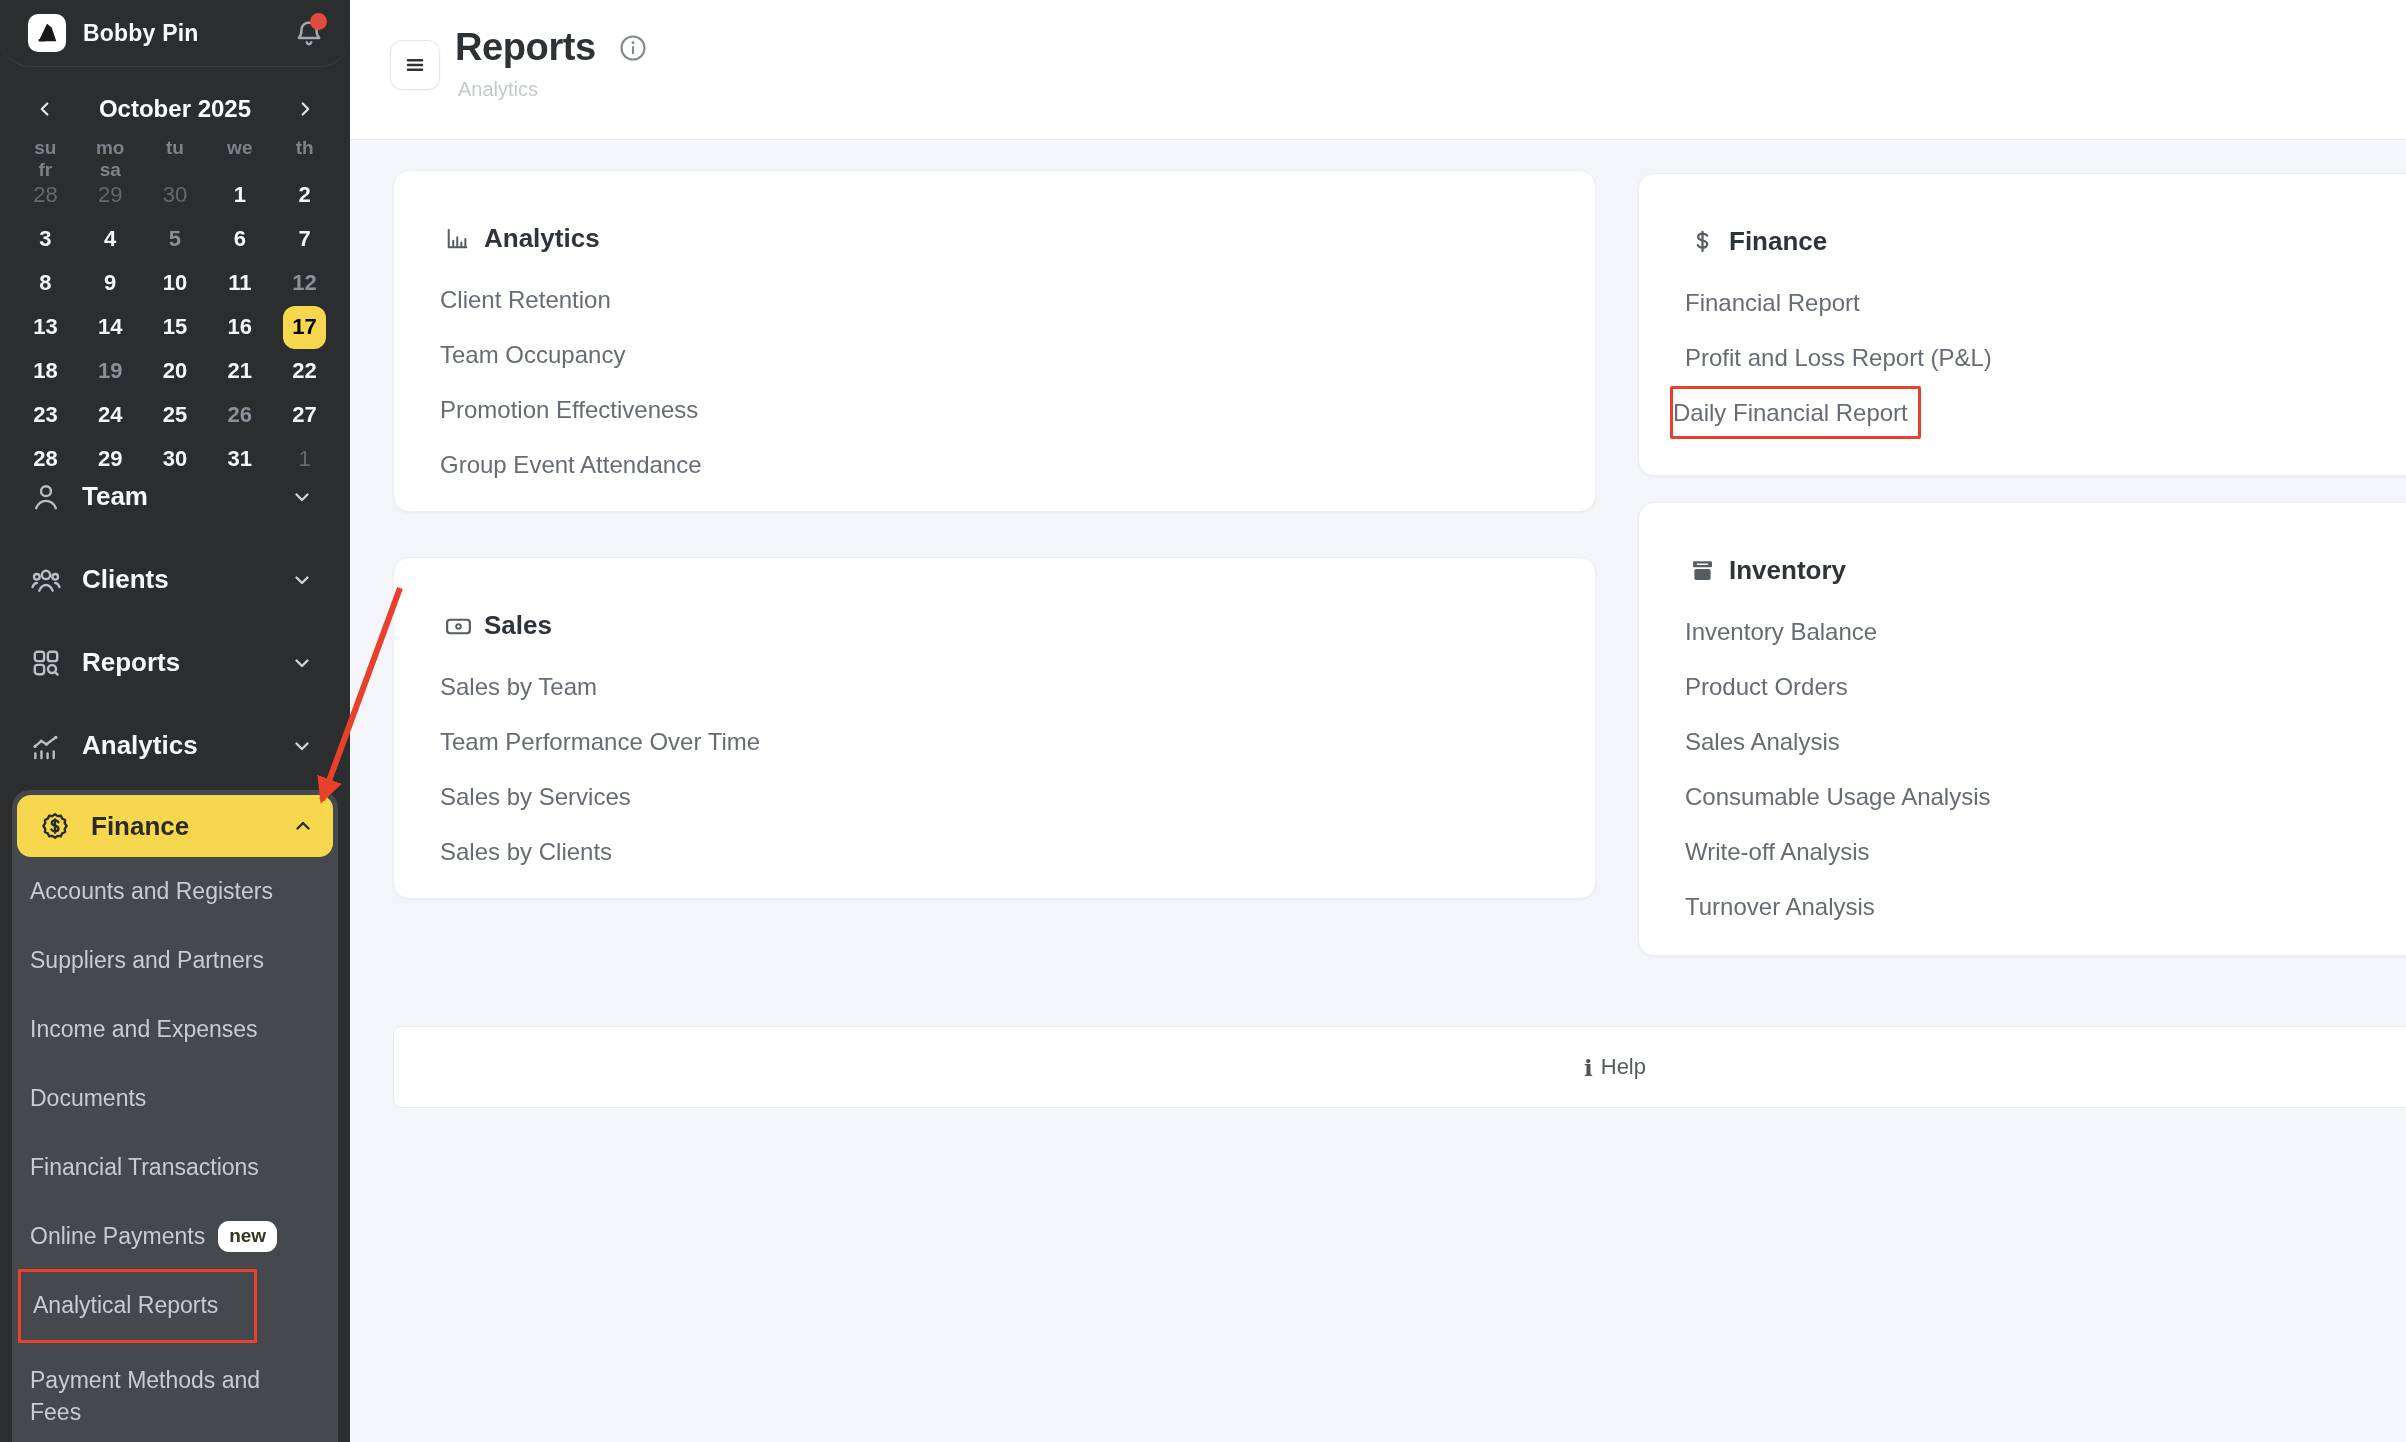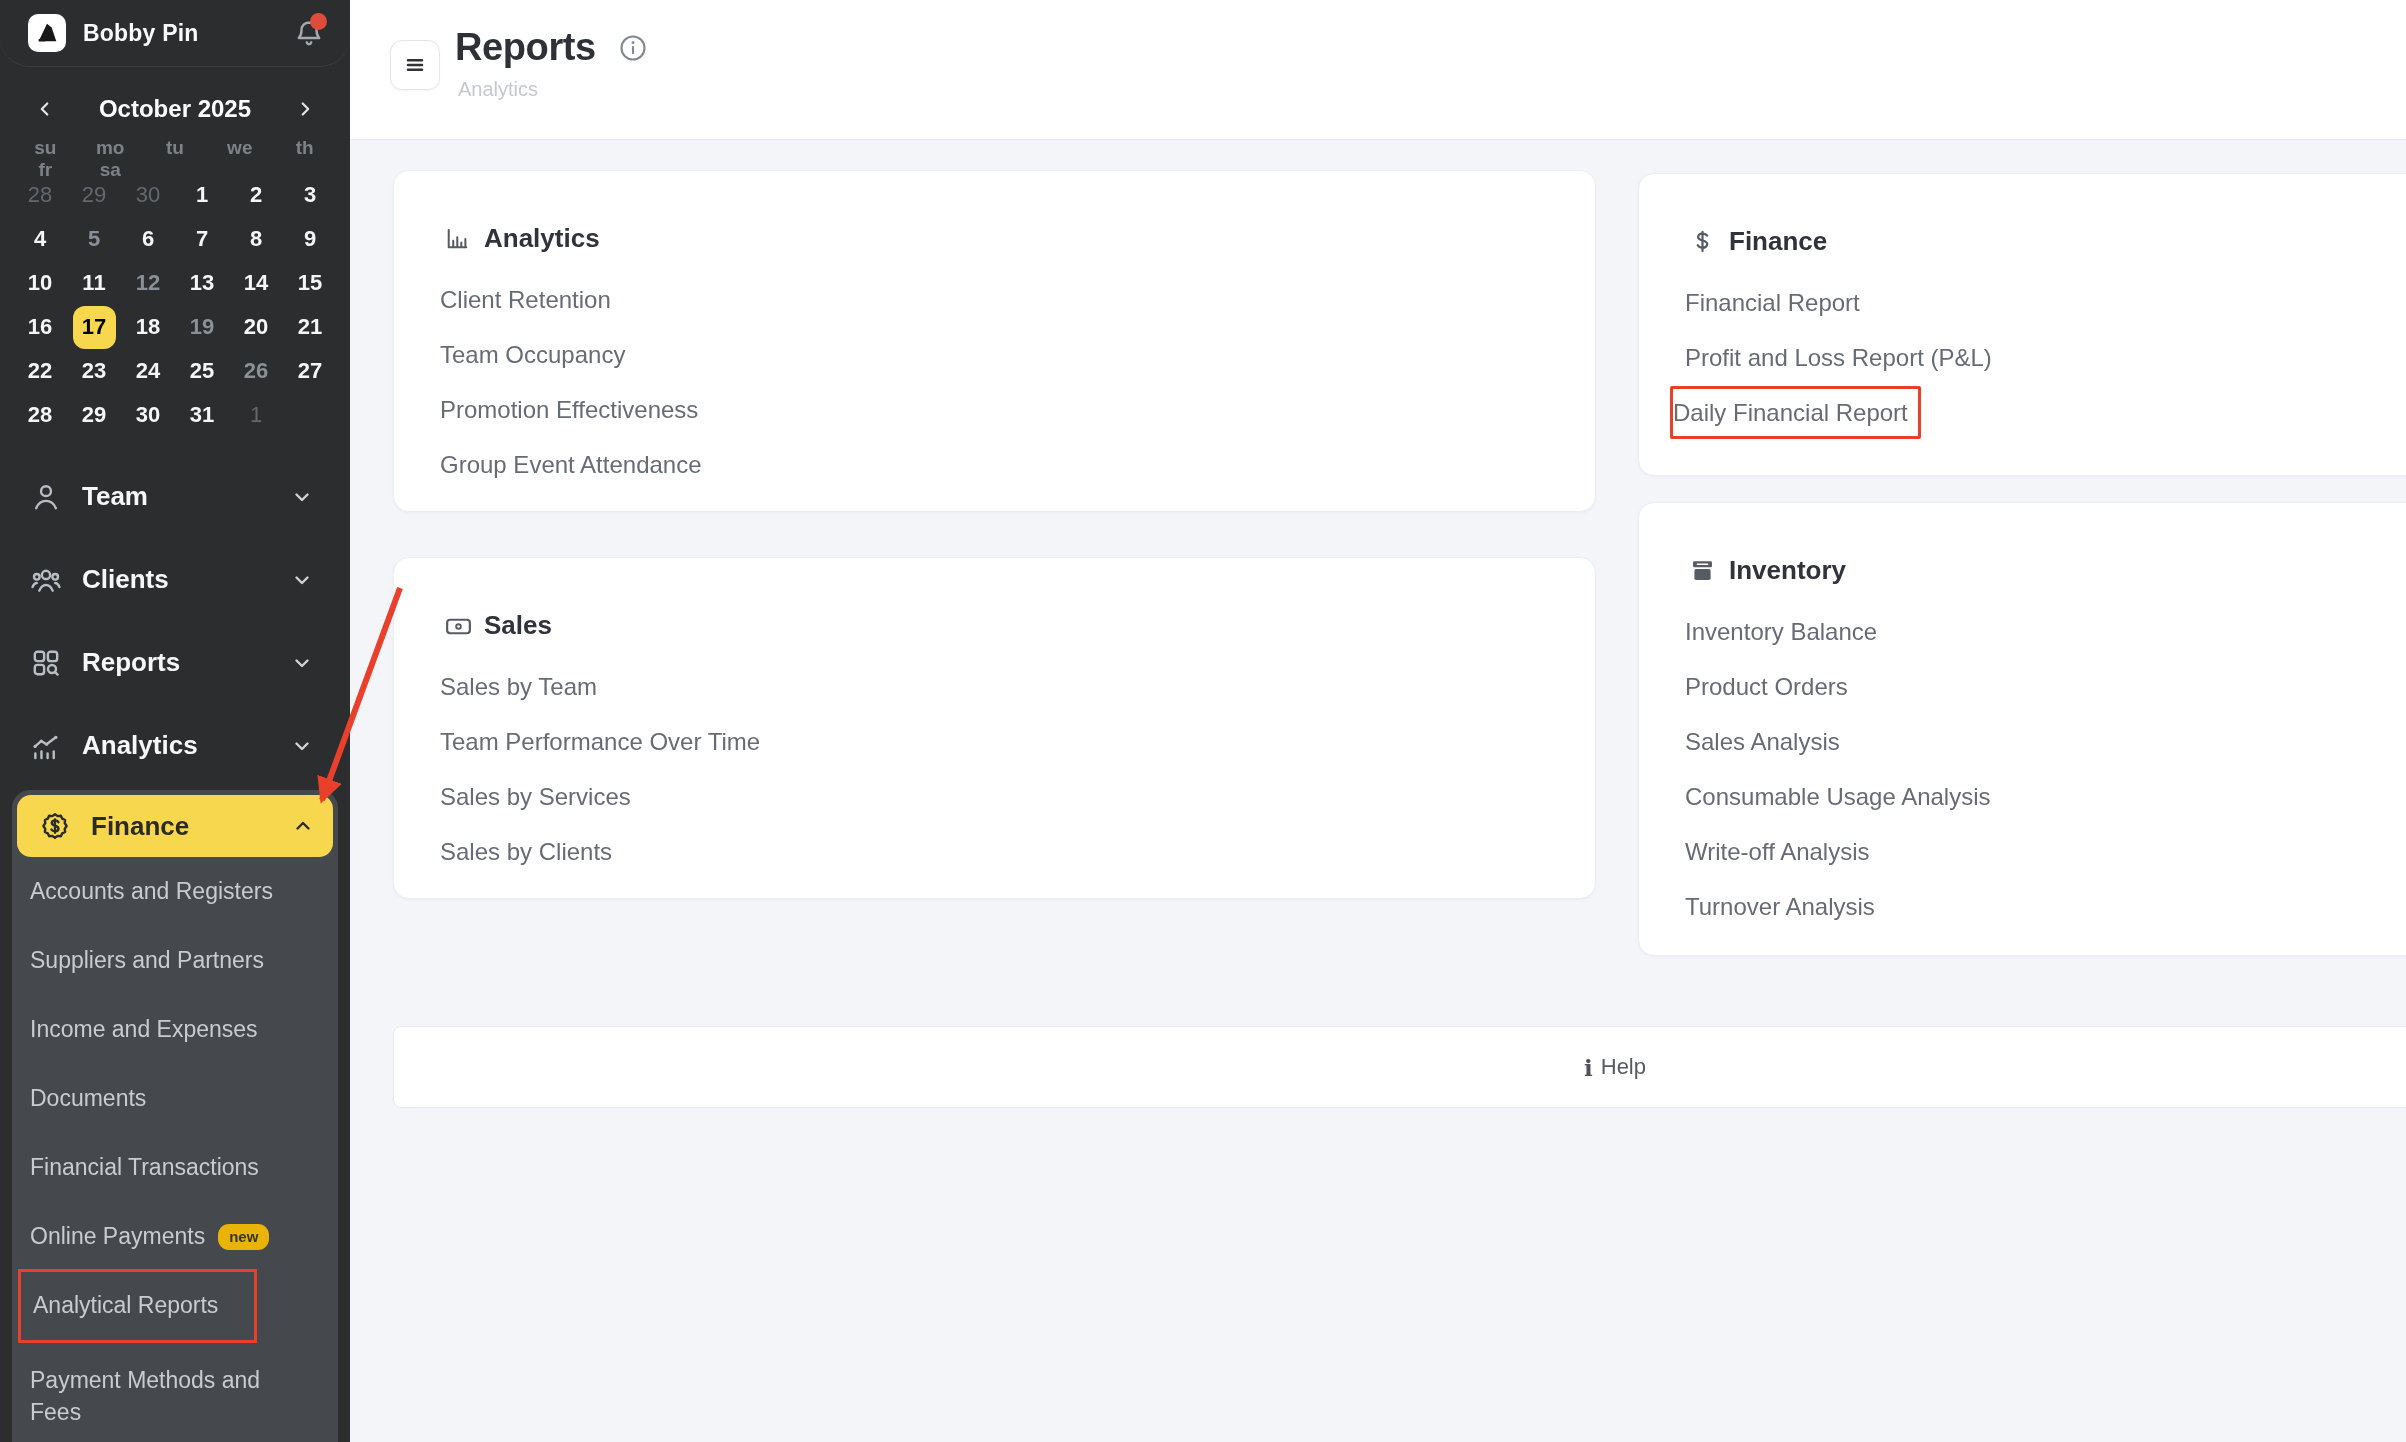--- a/index.html
+++ b/index.html
@@ -18,21 +18,21 @@
   .app-name { color:#fafbfc; font-size:23px; font-weight:700; margin-left:17px; letter-spacing:.2px; }
   .bell { margin-left:auto; position:relative; width:34px; height:34px; color:#a4a9af; }
   .bell .dot { position:absolute; right:-1px; top:-3px; width:17px; height:17px; background:#e04b3b; border-radius:50%; }
 
   .calendar { padding:20px 13px 0; }
   .cal-head { display:flex; align-items:center; height:44px; margin-bottom:6px; padding:0 14px;gap:10px; }
   .cal-nav-btn { width:36px; height:36px; display:flex; align-items:center; justify-content:center; color:#e3e5e8; cursor:pointer; }
   .cal-title { flex:1; text-align:center; color:#ffffff; font-size:24px; font-weight:700; }
   .weekdays { display:grid; grid-template-columns:repeat(5,1fr); height:36px; align-items:center; justify-items:center;
               color:#7d8288; font-size:19px; font-weight:600; }
-  .cal-grid { display:grid; grid-template-columns:repeat(6,1fr); grid-auto-rows:44px; align-items:center; justify-items:center; }
+  .cal-grid { display:grid; grid-template-columns:repeat(5,1fr); grid-auto-rows:44px; align-items:center; justify-items:center; }
   .day { width:43px; height:43px; display:flex; align-items:center; justify-content:center; border-radius:12px;
          color:#f5f6f7; font-size:22px; font-weight:700; }
   .day.prev, .day.next { color:#63686e; font-weight:400; }
   .day.dim { color:#8a9097; }
   .day.selected { background:#f7d74e; color:#000000; }
 
   .nav { position:absolute; top:455px; left:0; right:0; }
   .nav-item { height:83px; display:flex; align-items:center; padding:0 36px 0 30px; cursor:pointer; }
   .nav-icon { width:32px; height:32px; color:#b9bec4; flex:none; }
   .nav-label { margin-left:20px; color:#f6f7f8; font-size:26px; font-weight:600; }
@@ -42,21 +42,21 @@
                    border-radius:18px 18px 0 0; padding:5px; }
   .finance-item { height:62px; background:#f7d74e; border-radius:14px; display:flex; align-items:center;
                   padding:0 18px 0 22px; cursor:pointer; }
   .finance-item .nav-icon { color:#2a2b24; }
   .finance-item .nav-label { color:#2a2b24; }
   .finance-item .nav-chev { color:#2a2b24; }
   .submenu { list-style:none; }
   .submenu li { height:69px; display:flex; align-items:center; padding-left:13px;
                 color:#c8ccd1; font-size:23px; font-weight:500; cursor:pointer; }
   .submenu li.wrap { height:auto; padding:24px 44px 8px 13px; line-height:32px; display:block; }
-  .badge { margin-left:13px; background:#eab308; color:#35361f; font-size:15px; font-weight:700;
+  .badge { margin-left:13px; background:#ffffff; color:#35361f; font-size:19px; font-weight:700;
            padding:4px 11px 5px; border-radius:11px; }
   .hl-box { display:inline-flex; align-items:center; border:3px solid #e8402a; height:74px;
             padding:0 36px 0 12px; margin-left:-12px; }
 
   
   .main { position:absolute; left:350px; top:0; width:2056px; height:1442px; }
   .topbar { position:absolute; left:0; top:0; width:2056px; height:140px; background:#ffffff; border-bottom:1px solid #e8eaef; }
   .hamburger { position:absolute; left:40px; top:40px; width:50px; height:50px; background:#fff;
                border:1px solid #e3e6eb; border-radius:12px; display:flex; align-items:center; justify-content:center;
                color:#2f3338; box-shadow:0 1px 2px rgba(16,24,40,.05); cursor:pointer; }

